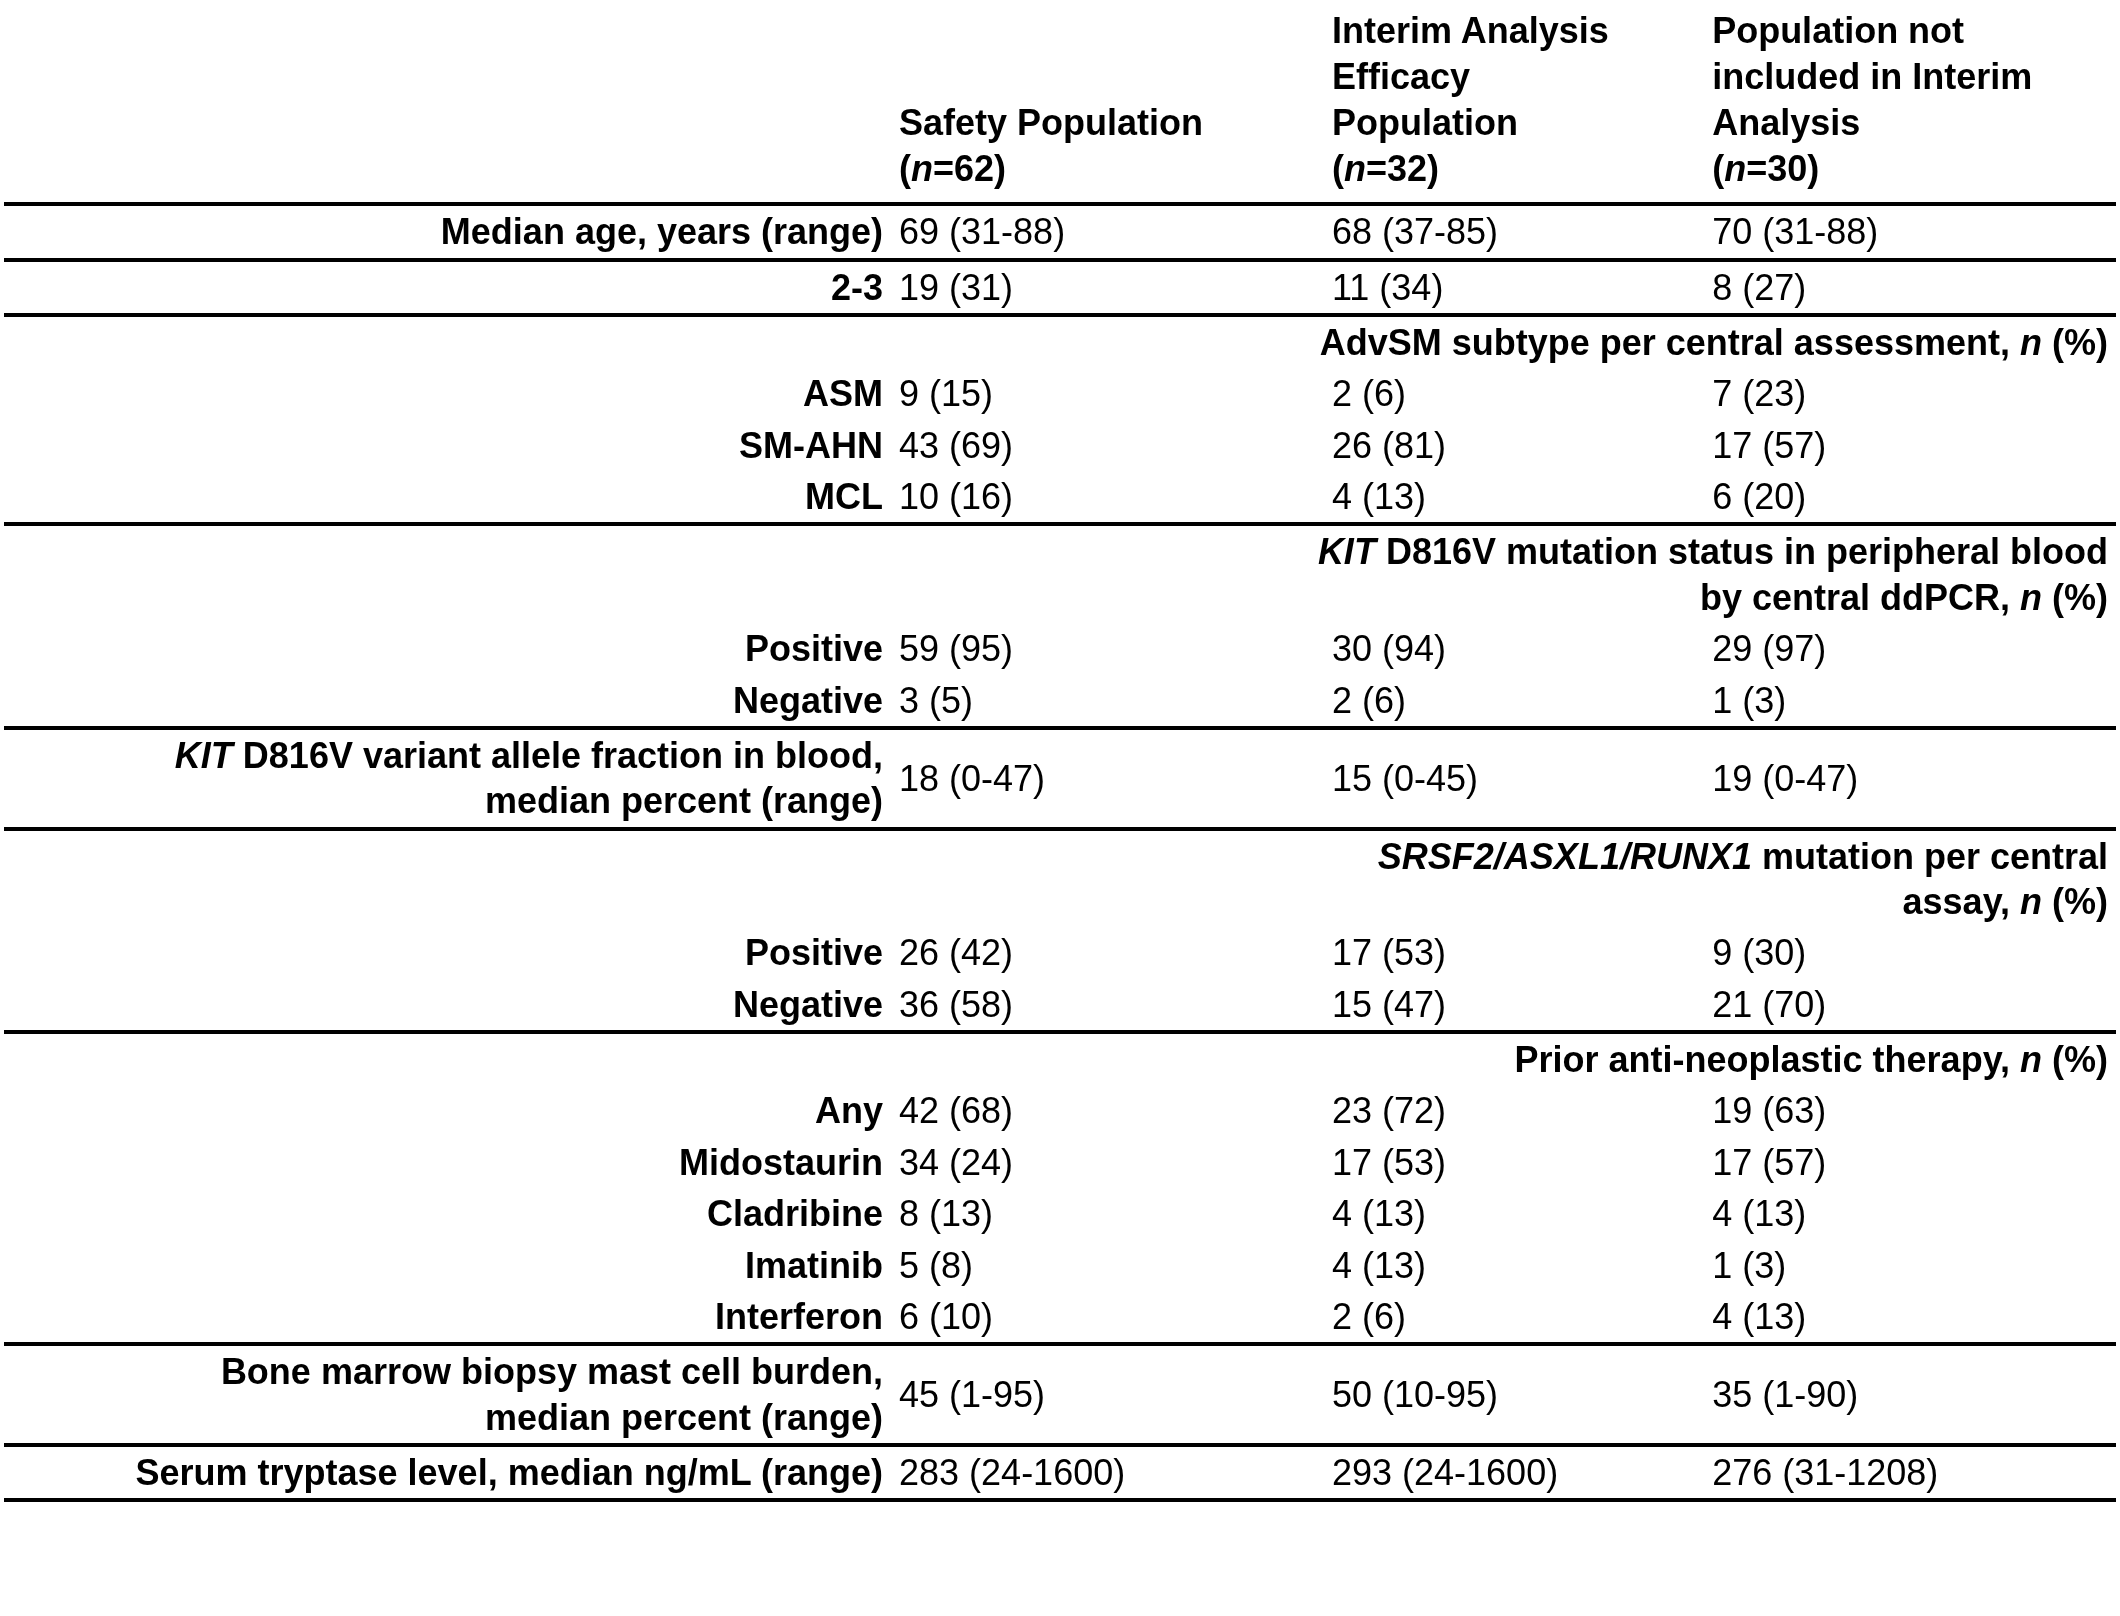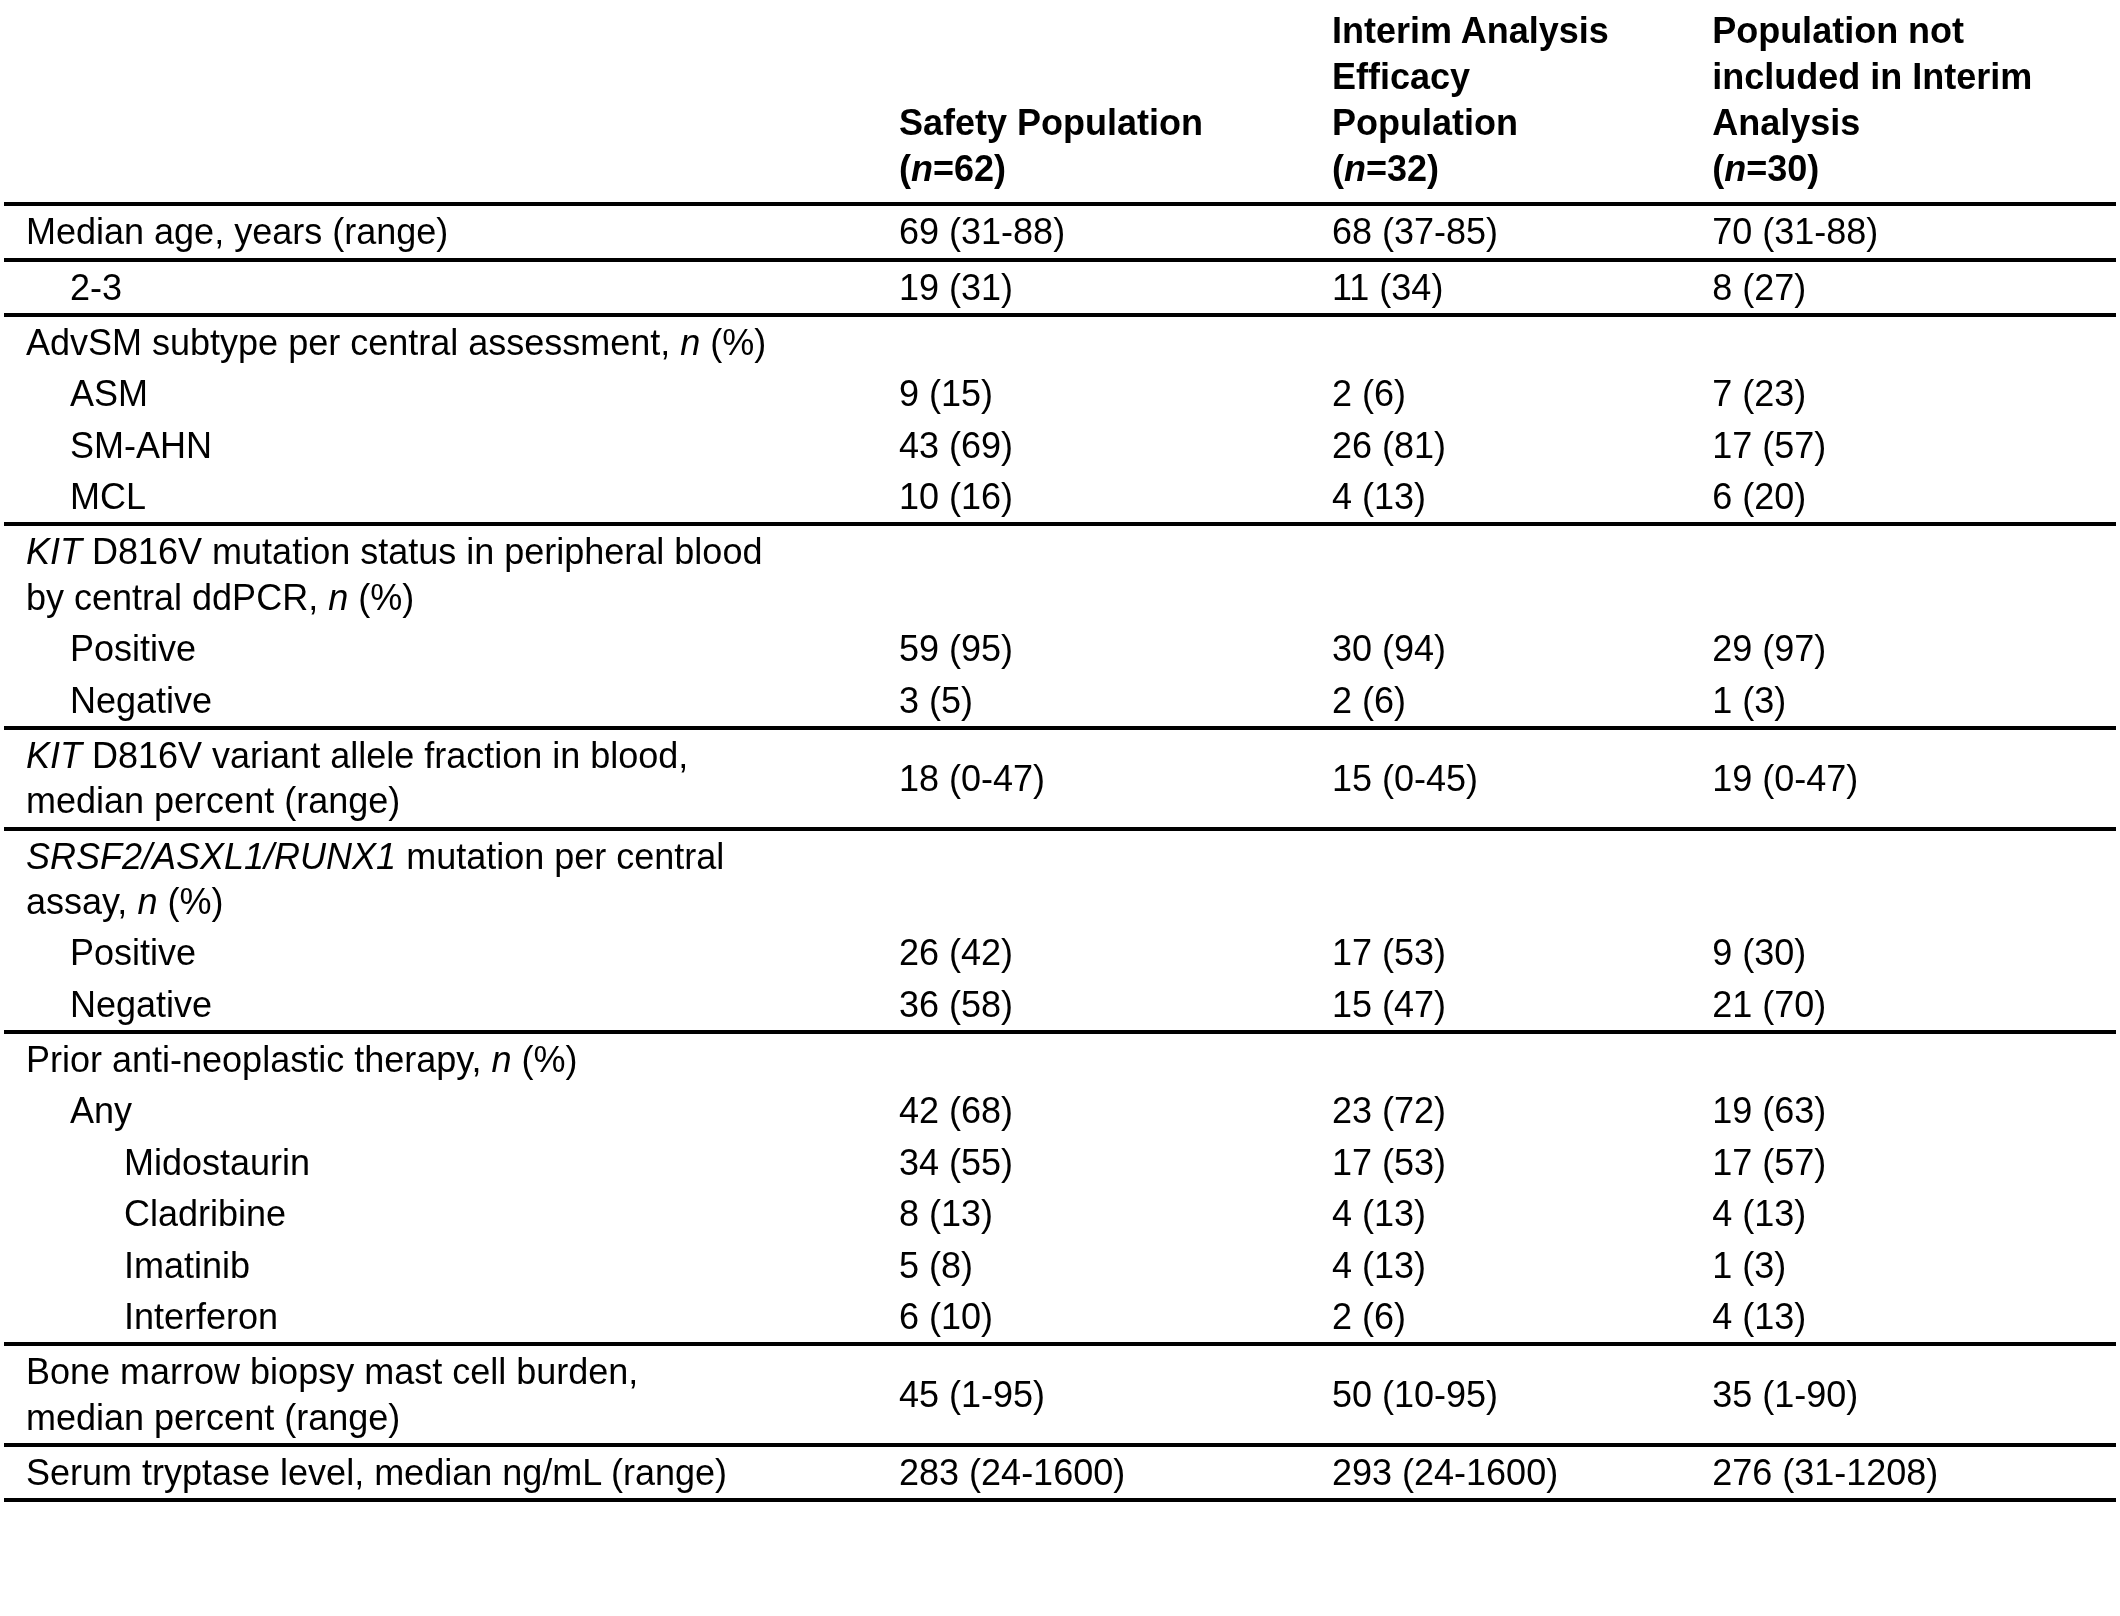--- a/index.html
+++ b/index.html
@@ -32,21 +32,21 @@
     padding: 4px 8px 10px 8px;
     border-bottom: 4px solid #000;
   }
   thead th.label-col { text-align: left; }
   tbody td {
     vertical-align: middle;
     line-height: 1.26;
     padding: 3px 8px;
     font-weight: normal;
   }
-  td.label { text-align: left; padding-left: 22px; }
+  td.label { text-align: right; padding-left: 22px; font-weight: bold; }
   td.label.ind1 { padding-left: 66px; }
   td.label.ind2 { padding-left: 120px; }
   td.val { white-space: nowrap; }
   tr.section-end > td { border-bottom: 4px solid #000; }
 </style>
 </head>
 <body>
 
 <div class="page">
   <table class="baseline-table">
@@ -138,21 +138,21 @@
           <td class="label" colspan="4">Prior anti-neoplastic therapy, <i>n</i> (%)</td>
         </tr>
         <tr>
           <td class="label ind1">Any</td>
           <td class="val">42 (68)</td>
           <td class="val">23 (72)</td>
           <td class="val">19 (63)</td>
         </tr>
         <tr>
           <td class="label ind2">Midostaurin</td>
-          <td class="val">34 (55)</td>
+          <td class="val">34 (24)</td>
           <td class="val">17 (53)</td>
           <td class="val">17 (57)</td>
         </tr>
         <tr>
           <td class="label ind2">Cladribine</td>
           <td class="val">8 (13)</td>
           <td class="val">4 (13)</td>
           <td class="val">4 (13)</td>
         </tr>
         <tr>

